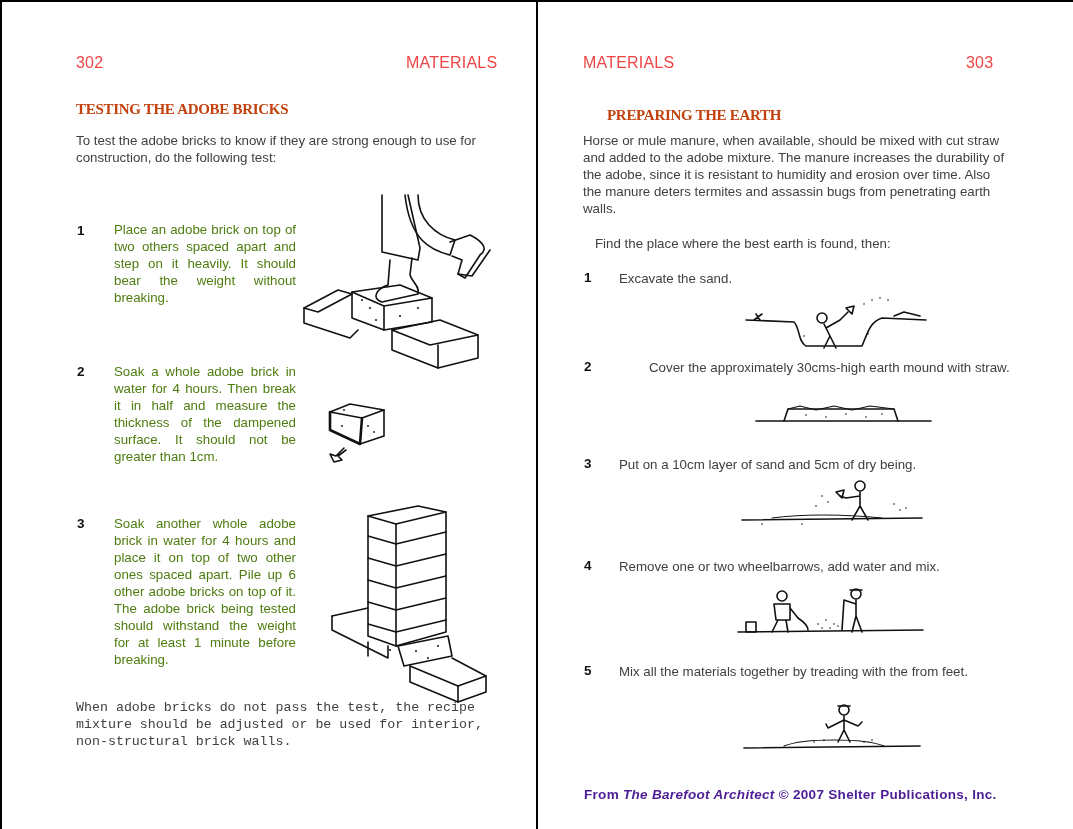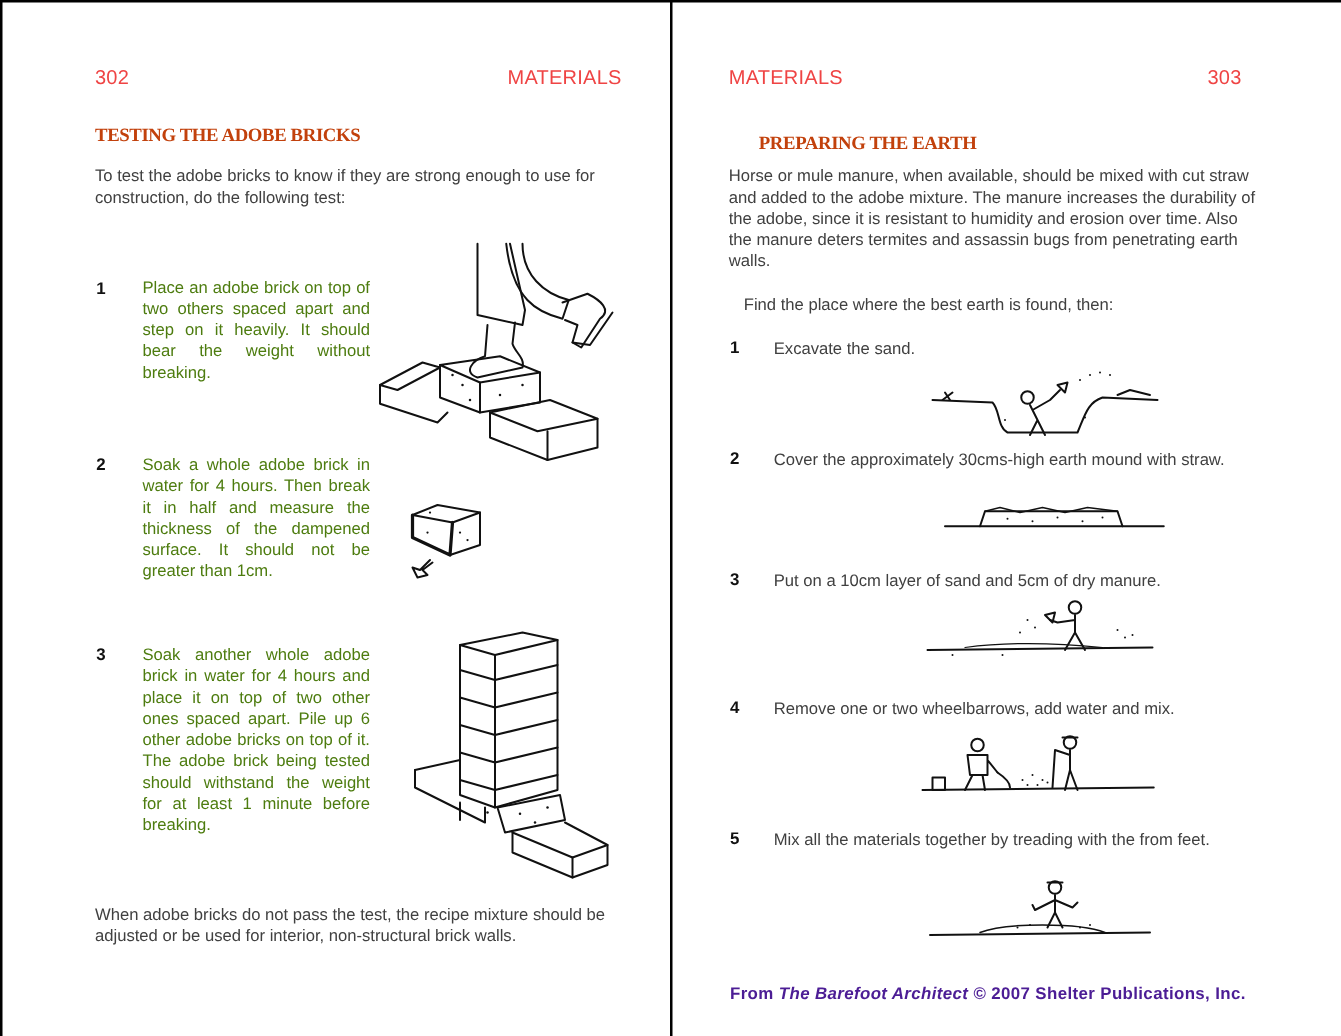--- a/index.html
+++ b/index.html
@@ -103,21 +103,21 @@
       <path d="M82 170 L82 186 L130 206 L158 196 L158 180 L124 162"></path>
       <path d="M82 170 L130 190 L158 180"></path>
       <path d="M130 190 L130 206"></path>
       <circle class="dot" cx="88" cy="155" r="1"></circle>
         <circle class="dot" cx="100" cy="162" r="1"></circle>
       <circle class="dot" cx="110" cy="150" r="1"></circle>
         <circle class="dot" cx="62" cy="154" r="1"></circle>
     </svg>
   </div>
 
-  <div class="abs body" style="left:76px; top:723px; width:425px;">When adobe bricks do not pass the test, the recipe mixture should be adjusted or be used for interior, non-structural brick walls.</div>
+  <div class="abs body" style="left:76px; top:699px; width:425px;font-family:Liberation Mono, monospace;">When adobe bricks do not pass the test, the recipe mixture should be adjusted or be used for interior, non-structural brick walls.</div>
 </div>
 
 <div>
   <div class="abs runhead" style="left:583px; top:54px;">MATERIALS</div>
   <div class="abs runhead" style="left:966px; top:54px;">303</div>
 
   <div class="abs h2" style="left:583px; top:107px;margin-left:24px;">PREPARING THE EARTH</div>
   <div class="abs body" style="left:583px; top:132px; width:425px;">Horse or mule manure, when available, should be mixed with cut straw and added to the adobe mixture. The manure increases the durability of the adobe, since it is resistant to humidity and erosion over time. Also the manure deters termites and assassin bugs from penetrating earth walls.</div>
   <div class="abs body" style="left:561px; top:235px; width:425px;margin-left:34px;">Find the place where the best earth is found, then:</div>
 
@@ -135,36 +135,36 @@
         <circle class="dot" cx="128" cy="8" r="0.8"></circle>
       <circle class="dot" cx="136" cy="6" r="0.8"></circle>
         <circle class="dot" cx="144" cy="8" r="0.8"></circle>
       <circle class="dot" cx="60" cy="44" r="0.8"></circle>
         <circle class="dot" cx="124" cy="42" r="0.8"></circle>
     </svg>
   </div>
 
   <div>
     <div class="abs num" style="left:584px; top:359px;">2</div>
-    <div class="abs body" style="left:619px; top:359px;text-align:center;">Cover the approximately 30cms-high earth mound with straw.</div>
+    <div class="abs body" style="left:649px; top:359px;text-align:center;">Cover the approximately 30cms-high earth mound with straw.</div>
     <svg style="left:756px; top:403px;" width="175" height="22" viewBox="0 0 175 22">
       <path d="M0 18 L175 18"></path>
       <path d="M28 18 L32 6 L138 6 L142 18"></path>
       <path d="M32 6 L44 3 L60 7 L78 3 L96 7 L114 3 L138 6" style="stroke-width:1.2"></path>
       <circle class="dot" cx="50" cy="12" r="0.8"></circle>
         <circle class="dot" cx="70" cy="14" r="0.8"></circle>
       <circle class="dot" cx="90" cy="11" r="0.8"></circle>
         <circle class="dot" cx="110" cy="14" r="0.8"></circle>
       <circle class="dot" cx="126" cy="11" r="0.8"></circle>
     </svg>
   </div>
 
   <div>
     <div class="abs num" style="left:584px; top:456px;">3</div>
-    <div class="abs body" style="left:619px; top:456px;">Put on a 10cm layer of sand and 5cm of dry manure.</div>
+    <div class="abs body" style="left:619px; top:456px;">Put on a 10cm layer of sand and 5cm of dry being.</div>
     <svg style="left:742px; top:478px;" width="180" height="48" viewBox="0 0 180 48">
       <path d="M0 42 L180 40"></path>
       <path d="M30 40 C60 36 100 36 140 40" style="stroke-width:1"></path>
       <circle cx="118" cy="8" r="5"></circle>
       <path d="M118 14 L118 28 L110 42 M118 28 L126 42 M118 18 L104 20 L98 18"></path>
       <path d="M94 14 L102 12 L100 20 Z"></path>
       <circle class="dot" cx="80" cy="18" r="0.8"></circle>
         <circle class="dot" cx="86" cy="24" r="0.8"></circle>
       <circle class="dot" cx="74" cy="28" r="0.8"></circle>
         <circle class="dot" cx="152" cy="26" r="0.8"></circle>

